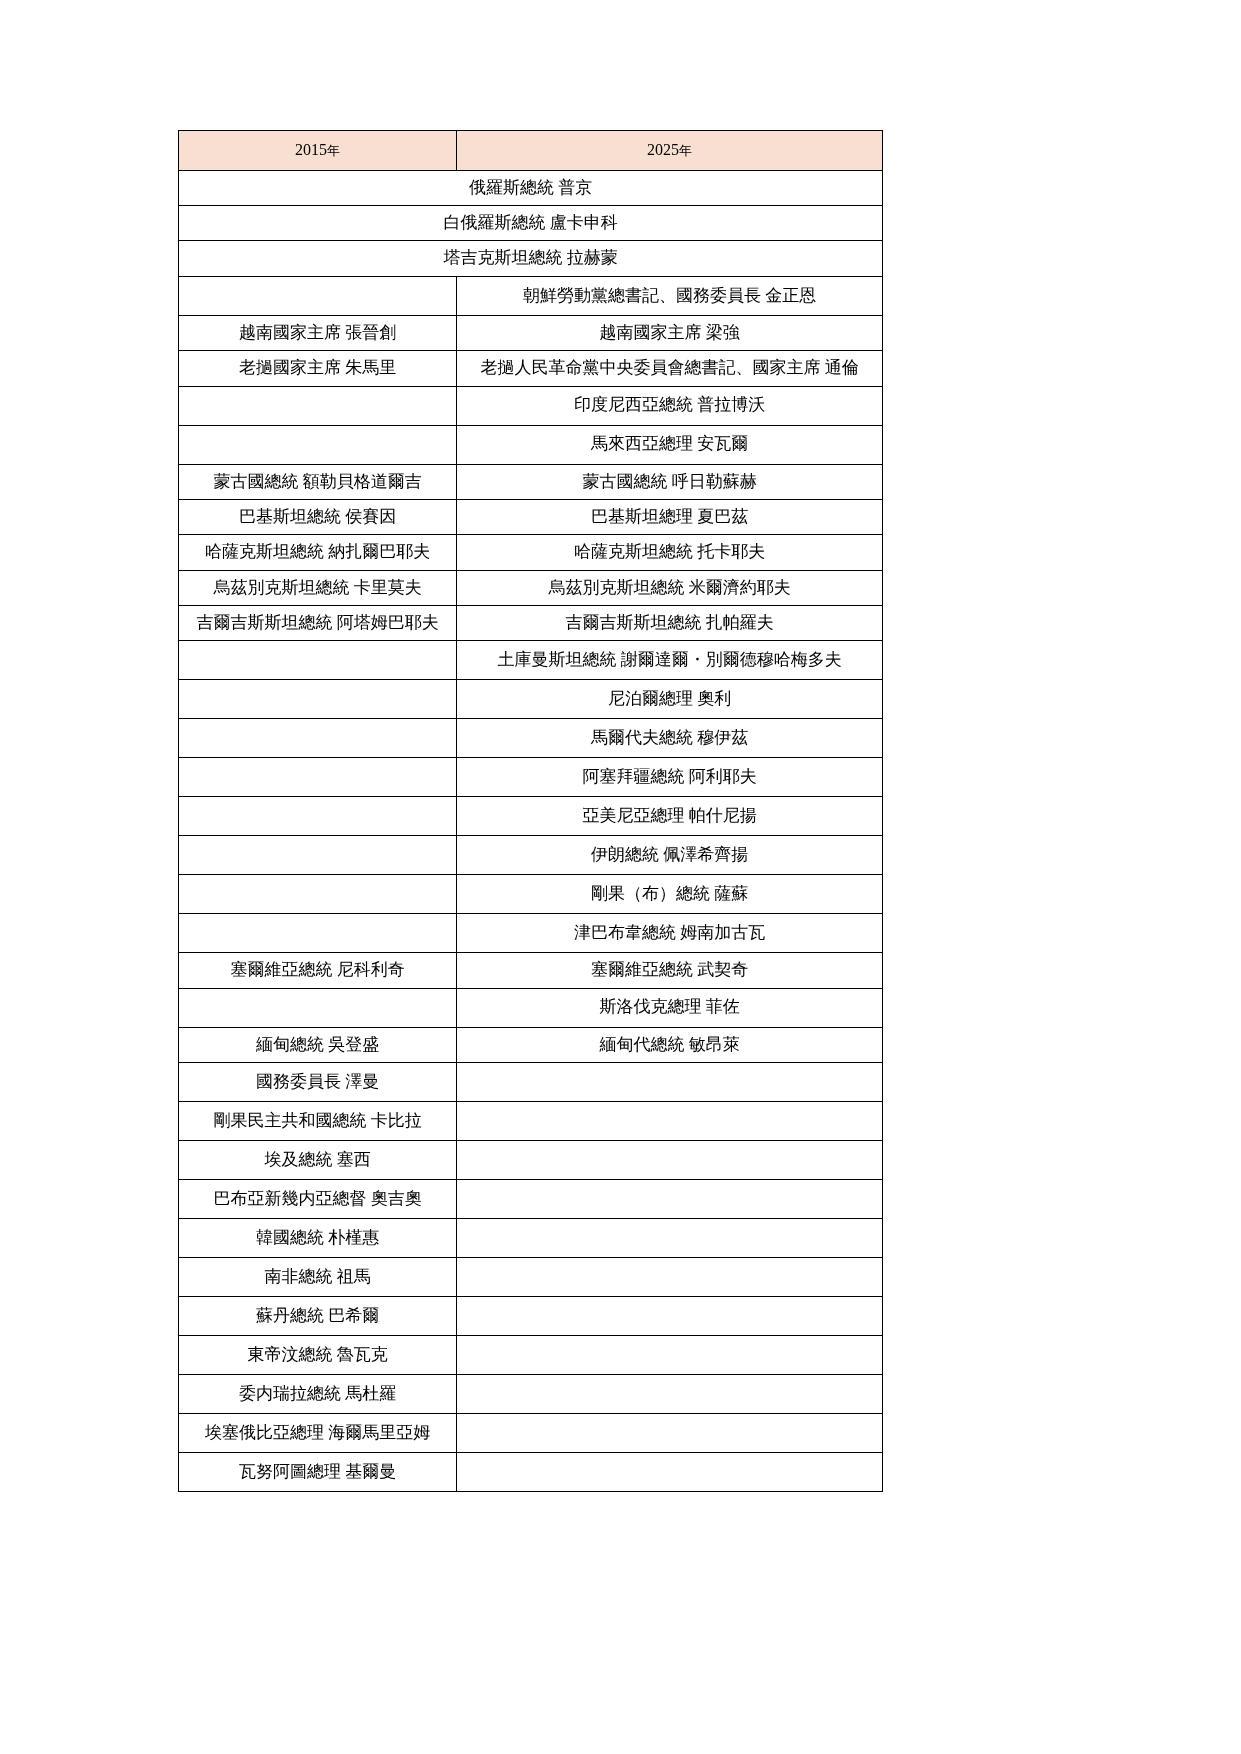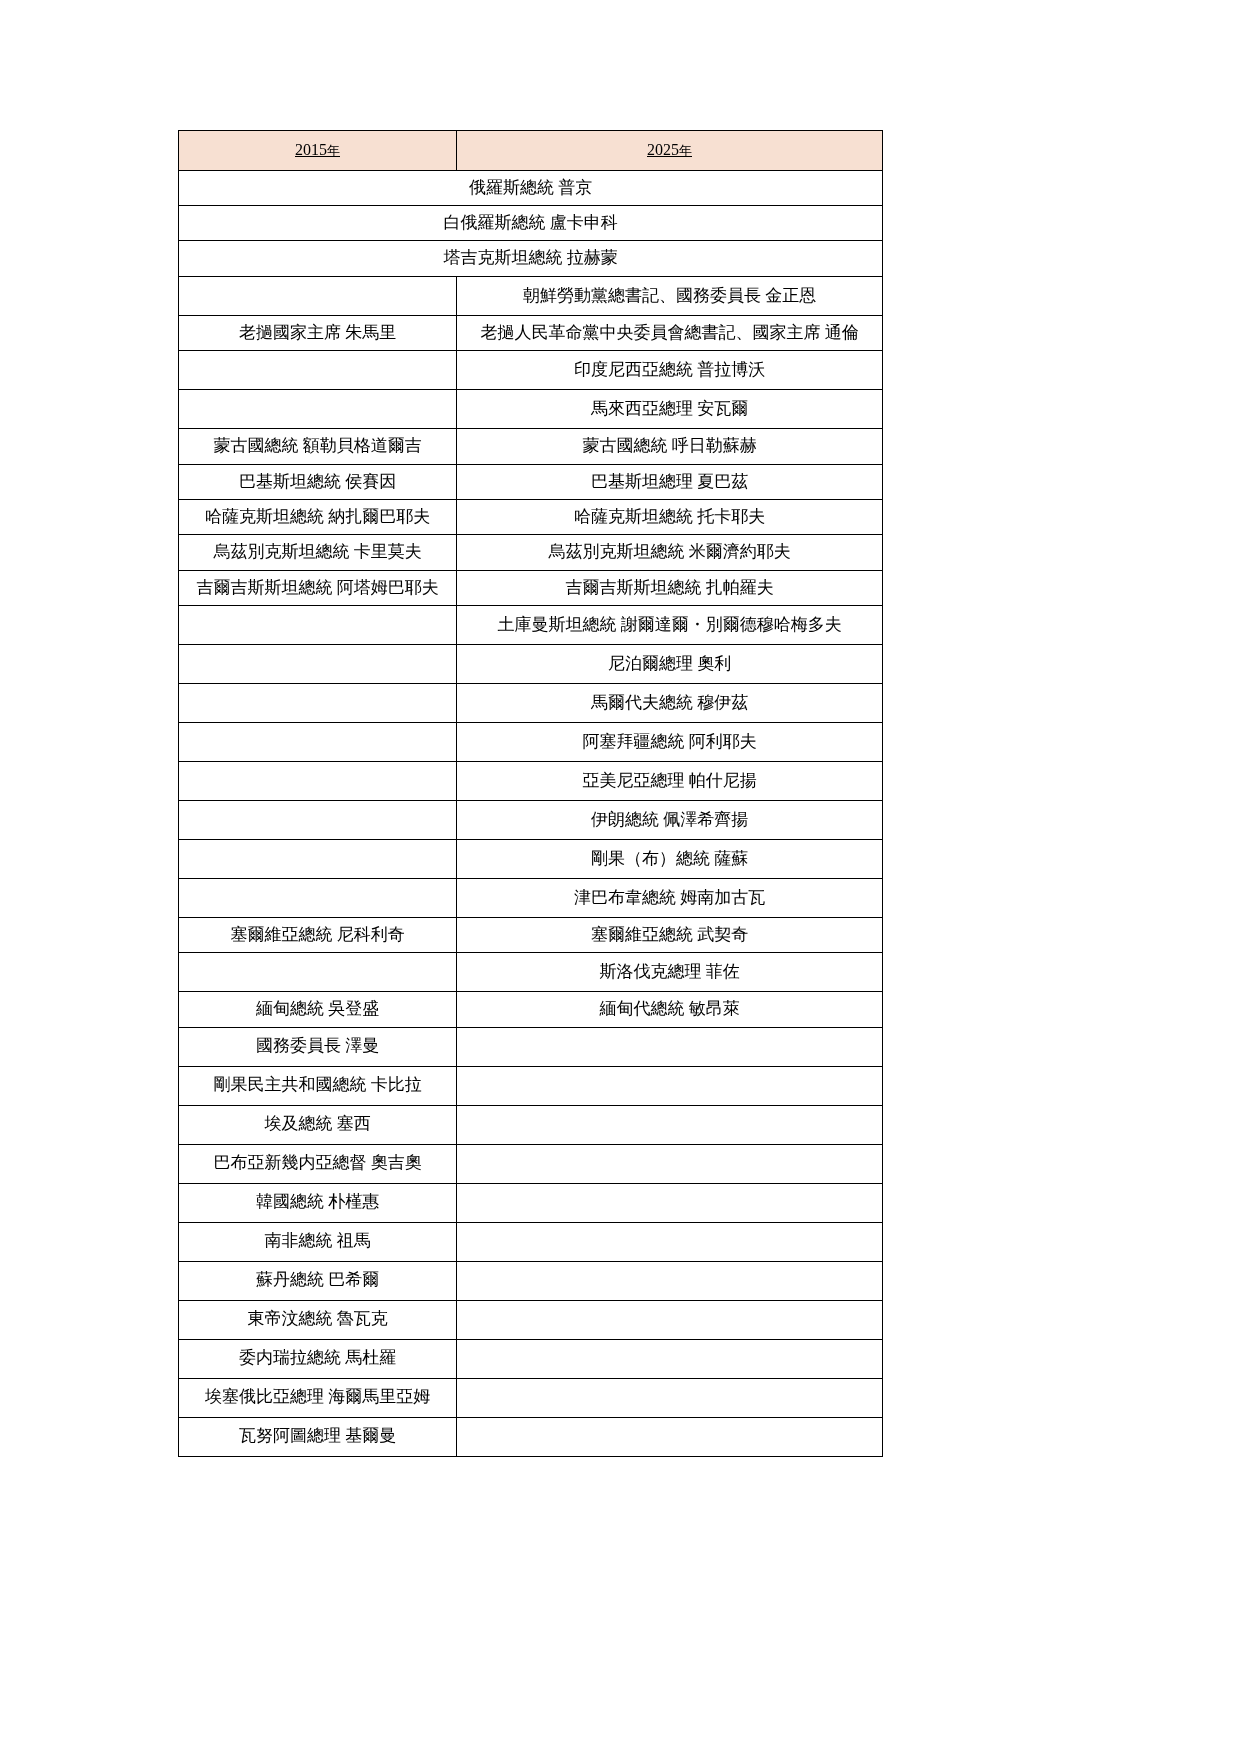--- a/index.html
+++ b/index.html
@@ -41,21 +41,20 @@
     vertical-align: middle;
     font-size: 17px;
     line-height: 1.55;
     font-weight: normal;
     word-break: break-all;
   }
   table.doc-table thead th {
     background: #f7e0d2;
     font-size: 16px;
     padding: 7px 12px;
-    text-decoration: underline;
   }
   .hdr-year {
     font-size: 16px;
   }
   .hdr-suffix {
     font-size: 13px;
   }
   td.span2 {
     text-align: center;
     margin-left: 43px;
@@ -92,20 +91,24 @@
             <td colspan="2" class="span2">白俄羅斯總統  盧卡申科</td>
           </tr>
           <tr>
             <td colspan="2" class="span2">塔吉克斯坦總統  拉赫蒙</td>
           </tr>
           <tr>
             <td class="empty"></td>
             <td>朝鮮勞動黨總書記、國務委員長  金正恩</td>
           </tr>
           <tr>
+            <td>越南國家主席  張晉創</td>
+            <td>越南國家主席  梁強</td>
+          </tr>
+          <tr>
             <td>老撾國家主席  朱馬里</td>
             <td>老撾人民革命黨中央委員會總書記、國家主席  通倫</td>
           </tr>
           <tr>
             <td class="empty"></td>
             <td>印度尼西亞總統  普拉博沃</td>
           </tr>
           <tr>
             <td class="empty"></td>
             <td>馬來西亞總理  安瓦爾</td>

